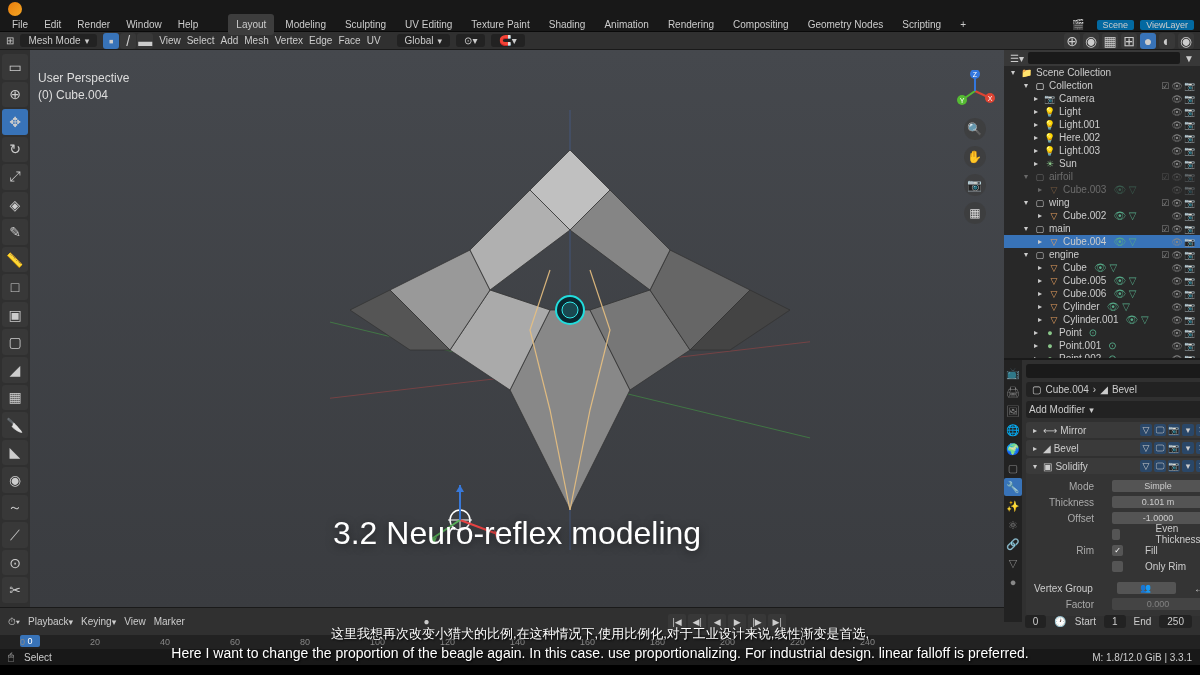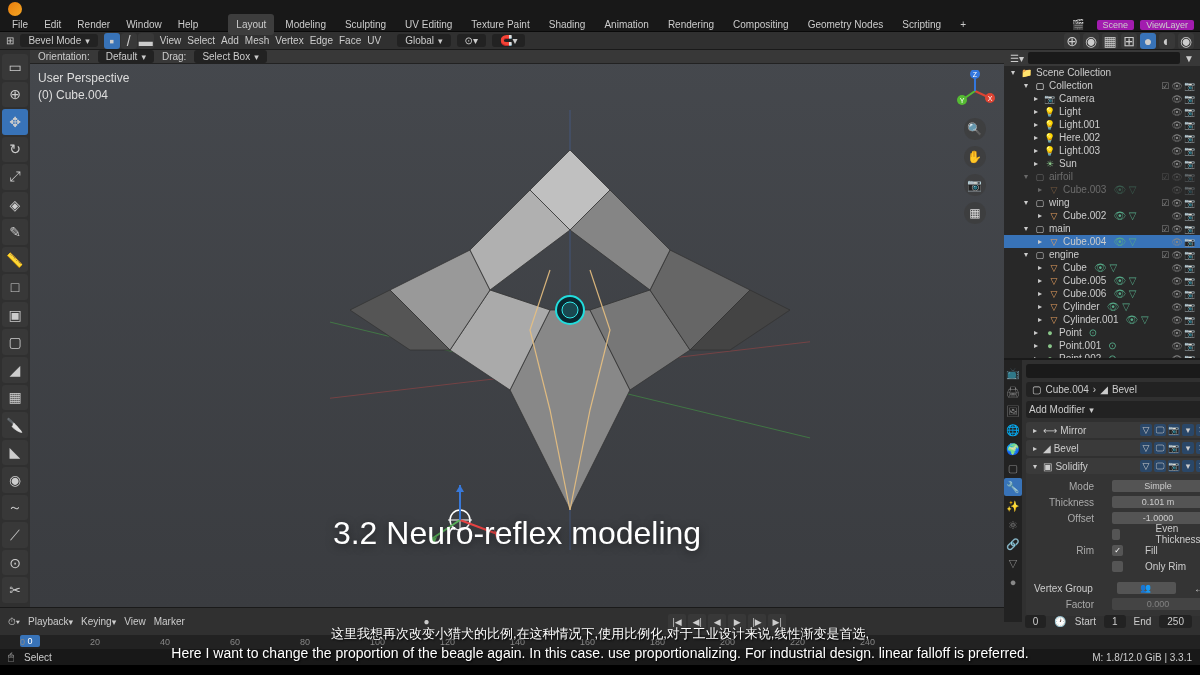--- a/index.html
+++ b/index.html
@@ -57,21 +57,21 @@
 .timeline{height:28px;background:#303030;display:flex;align-items:center;padding:0 8px;gap:8px;font-size:10px;border-top:1px solid #1a1a1a}
 .play-controls{display:flex;gap:2px;margin:0 auto}
 .play-btn{width:18px;height:16px;background:#383838;display:flex;align-items:center;justify-content:center;font-size:9px;cursor:pointer;border-radius:2px}
 .frame-input{background:#222;padding:1px 8px;border-radius:3px}
 .ruler{height:14px;background:#222;display:flex;align-items:center;padding:0 10px;position:relative}
 .ruler-tick{position:absolute;font-size:9px;color:#888}
 .playhead{position:absolute;left:20px;top:0;width:20px;height:12px;background:#3873b8;border-radius:2px;color:#fff;font-size:9px;text-align:center;line-height:12px}
 .statusbar{height:16px;background:#181818;display:flex;align-items:center;padding:0 8px;font-size:10px;gap:10px}
 .subtitle-cn{position:absolute;bottom:32px;left:0;right:0;text-align:center;color:#fff;font-size:13px;text-shadow:1px 1px 2px #000;z-index:100}
 .subtitle-en{position:absolute;bottom:14px;left:0;right:0;text-align:center;color:#fff;font-size:14px;text-shadow:1px 1px 2px #000;z-index:100}
-.scene-input{background:#a21caf;padding:1px 6px;border-radius:2px;font-size:9px}
+.scene-input{background:#0369a1;padding:1px 6px;border-radius:2px;font-size:9px}
 </style>
 </head>
 <body>
 
 <div class="titlebar">
   <div class="blender-logo"></div>
 </div>
 
 <div class="topmenu">
   <span>File</span>
@@ -95,21 +95,21 @@
   </div>
   <div class="topright">
     <span>🎬</span>
     <span class="scene-input">Scene</span>
     <span class="scene-input">ViewLayer</span>
   </div>
 </div>
 
 <div class="header2">
   <span>⊞</span>
-  <span class="dropdown chevron">Bevel Mode</span>
+  <span class="dropdown chevron">Mesh Mode</span>
   <span style="display:flex;gap:1px">
     <span class="tool-btn" style="width:16px;height:16px;background:#3873b8">▪</span>
     <span class="tool-btn" style="width:16px;height:16px">/</span>
     <span class="tool-btn" style="width:16px;height:16px">▬</span>
   </span>
   <span>View</span>
   <span>Select</span>
   <span>Add</span>
   <span>Mesh</span>
   <span>Vertex</span>
@@ -148,27 +148,20 @@
     <div class="tool-btn">🔪</div>
     <div class="tool-btn">◣</div>
     <div class="tool-btn">◉</div>
     <div class="tool-btn">～</div>
     <div class="tool-btn">⟋</div>
     <div class="tool-btn">⊙</div>
     <div class="tool-btn">✂</div>
   </div>
 
   <div class="viewport">
-    <div class="viewport-header">
-      <span>Orientation:</span>
-      <span class="dropdown chevron">Default</span>
-      <span>Drag:</span>
-      <span class="dropdown chevron">Select Box</span>
-
-    </div>
     <div class="viewport-info">
       <div>User Perspective</div>
       <div>(0) Cube.004</div>
     </div>
     <div class="gizmo-cluster">
       <div class="axis-gizmo">
         <svg width="42" height="42" viewBox="0 0 42 42">
           <line x1="21" y1="21" x2="36" y2="28" stroke="#d43" stroke-width="2"></line>
           <line x1="21" y1="21" x2="8" y2="30" stroke="#5b3" stroke-width="2"></line>
           <line x1="21" y1="21" x2="21" y2="4" stroke="#37d" stroke-width="2"></line>

